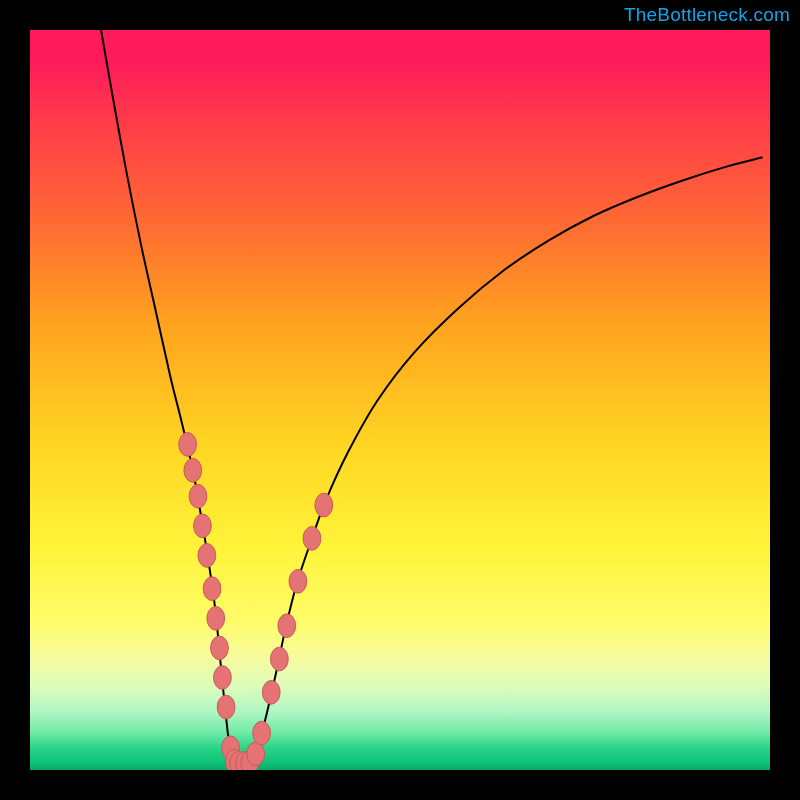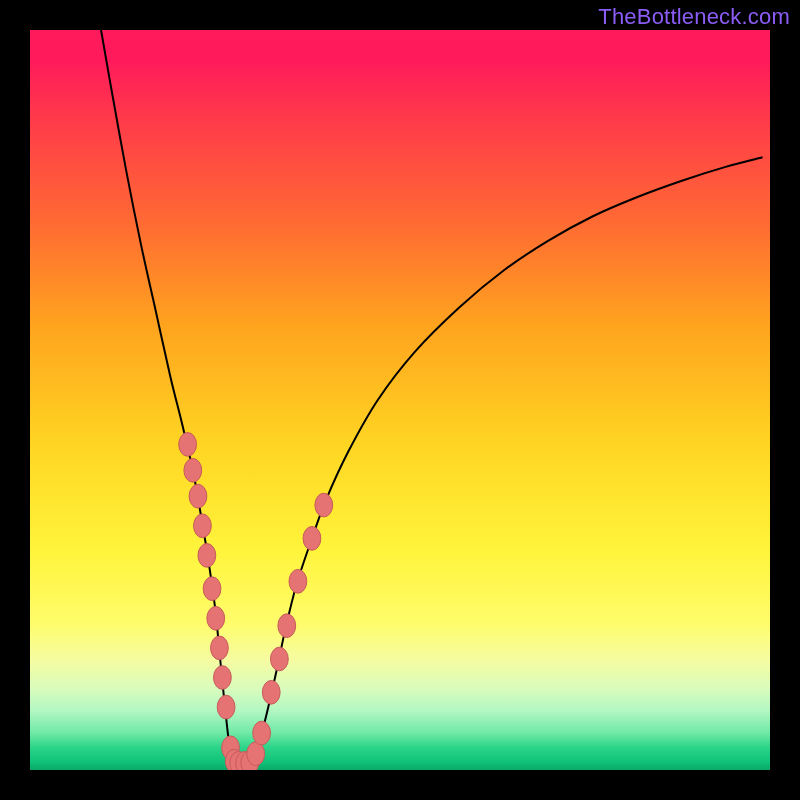--- a/index.html
+++ b/index.html
@@ -55,22 +55,22 @@
     left: 0;
     top: 0;
     width: 100%;
     height: 100%;
     pointer-events: none;
   }
   .watermark {
     position: absolute;
     top: 4px;
     right: 10px;
-    color: #8b5cf6;
-    font-size: 22px;
+    color: #0ea5e9;
+    font-size: 19px;
     letter-spacing: 0.2px;
     font-weight: 400;
     user-select: none;
   }
 </style>
 </head>
 <body>
 
 <div class="frame">
   <div class="watermark">TheBottleneck.com</div>

